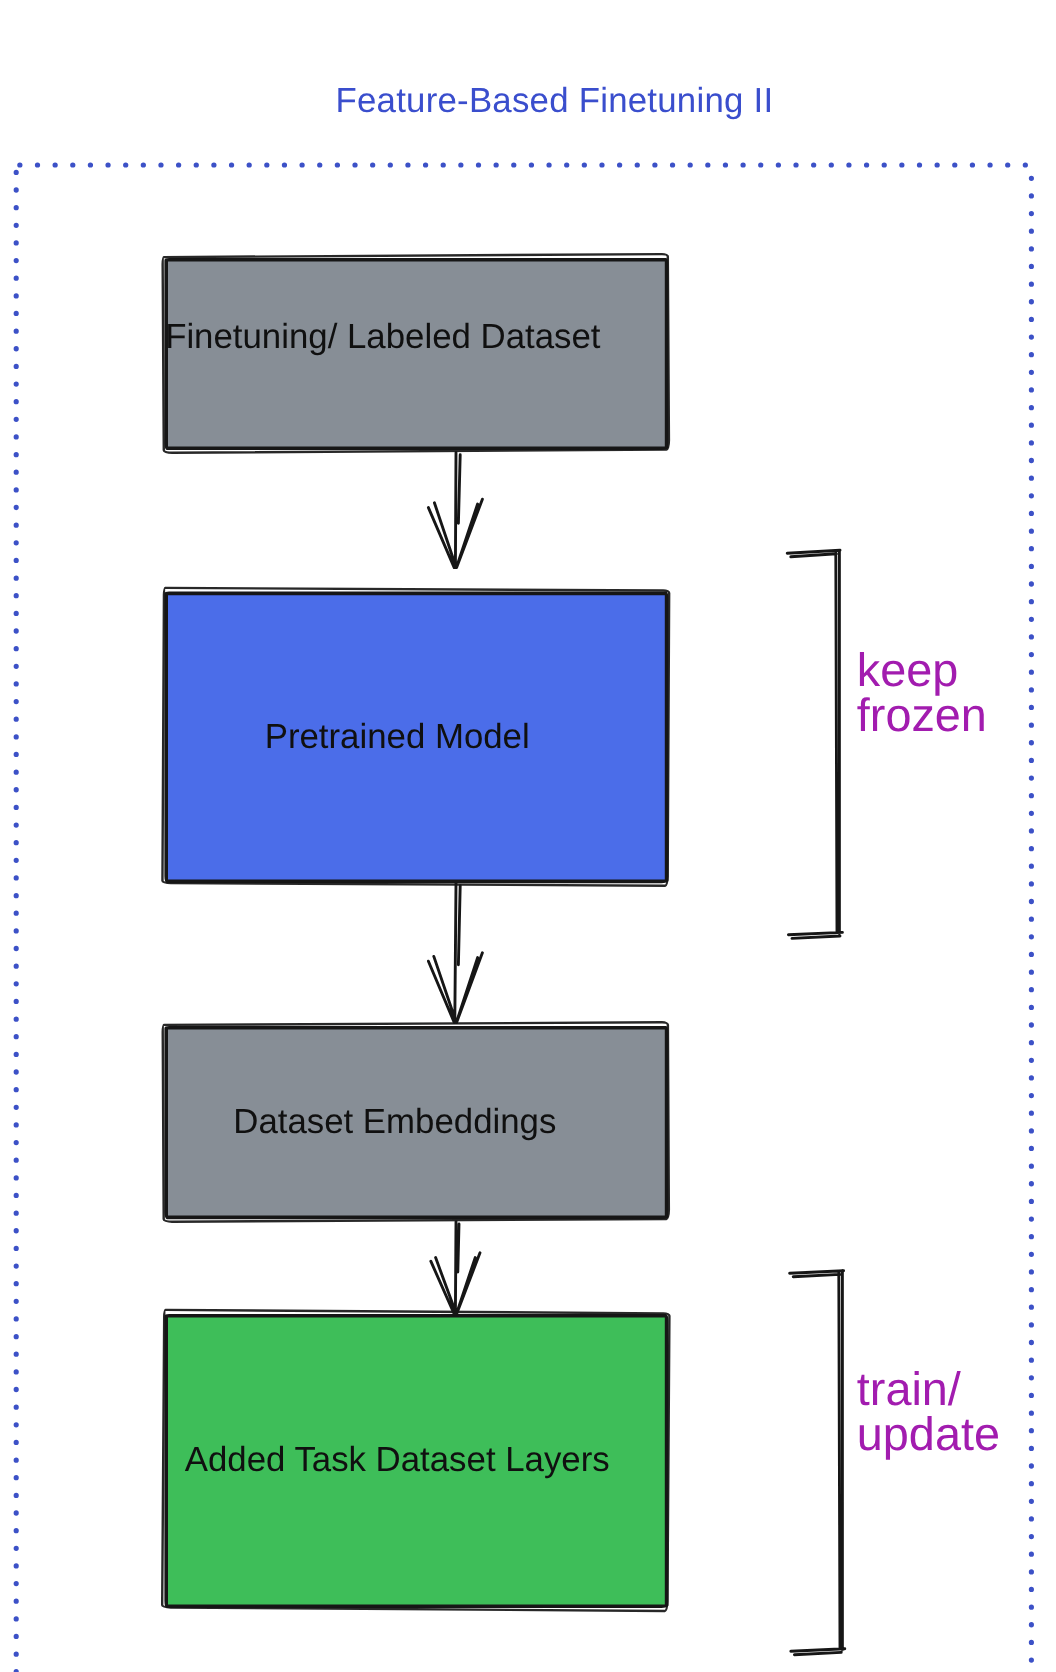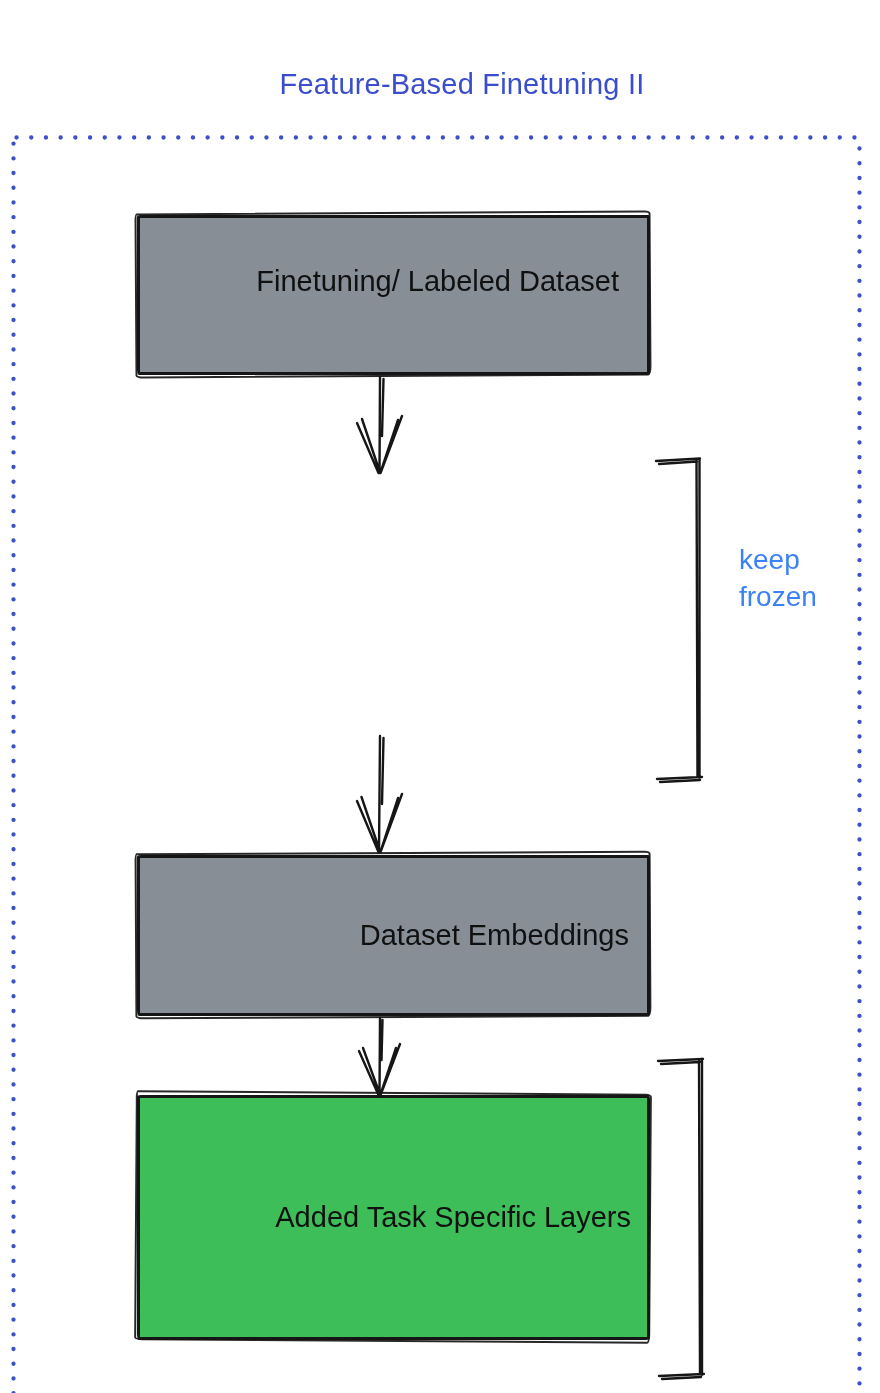--- a/index.html
+++ b/index.html
@@ -19,27 +19,27 @@
     width: 100%;
     text-align: center;
     font-size: 29px;
     letter-spacing: 0.2px;
     color: #3a4ecd;
     transform: translateX(22px);
   }
   .node {
     position: absolute;
     left: 137px;
-    width: 513px;
+    width: 420px;
     box-sizing: border-box;
     border: 3px solid #161616;
     border-radius: 4px 2px 6px 2px / 2px 5px 2px 6px;
     display: flex;
     align-items: center;
-    justify-content: flex-end;
+    justify-content: center;
     z-index: 1;
   }
   .node::before {
     content: "";
     position: absolute;
     inset: -6px -4px -5px -5px;
     border: 2.5px solid rgba(22,22,22,0.92);
     border-radius: 2px 6px 3px 8px / 7px 3px 9px 3px;
     pointer-events: none;
   }
@@ -55,24 +55,24 @@
   #node-1::before { transform: rotate(0.3deg); }
   #node-1 .label { transform: translate(-16px, 0); }
   #node-2 { top: 811px; height: 161px; background: #878e96; }
   #node-2::before { transform: rotate(-0.3deg); }
   #node-2 .label { transform: translate(-18px, 0); }
   #node-3 { top: 1051px; height: 245px; background: #3ebe59; }
   #node-3::before { transform: rotate(0.4deg); }
   #node-3 .label { transform: translate(-16px, 0); }
   .annotation {
     position: absolute;
-    left: 739px;
-    font-size: 28px;
+    left: 714px;
+    font-size: 39px;
     line-height: 37px;
-    color: #3b82f6;
+    color: #a21caf;
     white-space: pre-line;
     z-index: 1;
   }
   #ann-0 { top: 497px; }
   #ann-1 { top: 1096px; }
   .overlay {
     position: absolute;
     top: 0; left: 0;
     z-index: 2;
     pointer-events: none;
@@ -95,31 +95,36 @@
 <body>
 
 <div class="canvas">
 
   <div class="title">Feature-Based Finetuning II</div>
 
   <div class="node" id="node-0">
     <span class="label">Finetuning/ Labeled Dataset</span>
   </div>
 
+  <div class="node" id="node-1">
+    <span class="label">Pretrained Model</span>
+  </div>
 
   <div class="node" id="node-2">
     <span class="label">Dataset Embeddings</span>
   </div>
 
   <div class="node" id="node-3">
-    <span class="label">Added Task Specific Layers</span>
+    <span class="label">Added Task Dataset Layers</span>
   </div>
 
   <div class="annotation" id="ann-0">keep
 frozen</div>
+  <div class="annotation" id="ann-1">train/
+update</div>
 
   <svg class="overlay" width="880" height="1393" viewBox="0 0 880 1393" xmlns="http://www.w3.org/2000/svg">
 
     <rect class="dotted-frame-stroke" x="13.5" y="93.5" width="846" height="1277.5" rx="3"></rect>
 
     <path class="sketch-stroke" d="M380 333 L379.5 429 M383.5 335 L382 392 M357 379 L378.5 429 M362 375 L379.5 427 M402 372 L380.5 429 M398 376 L381 427"></path>
 
     <path class="sketch-stroke" d="M380 692 L379 808 M383.5 694 L382 760 M357 757 L378.5 808 M361.5 753 L379.5 806 M402 750 L380.5 808 M398 754 L381 806"></path>
 
     <path class="sketch-stroke" d="M380 974 L379.5 1051 M382.5 976 L381.5 1016 M359 1007 L378.5 1051 M363 1004 L379.5 1049 M400 1000 L380.5 1051 M396 1004 L381 1049"></path>

